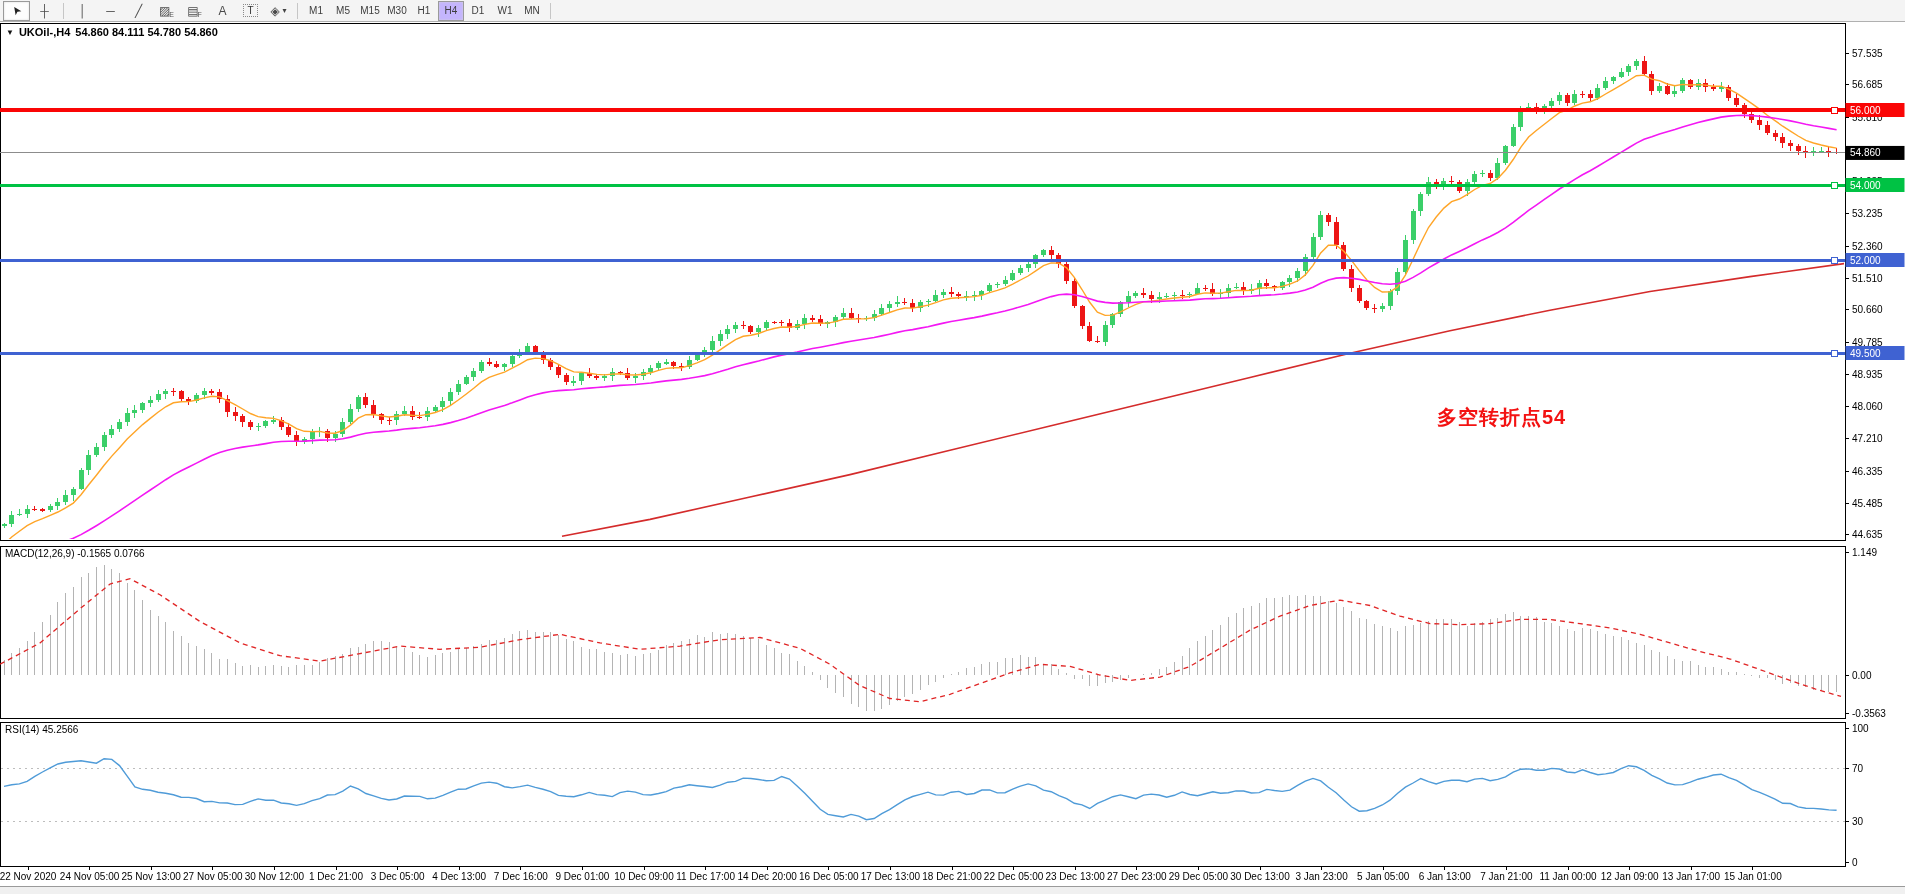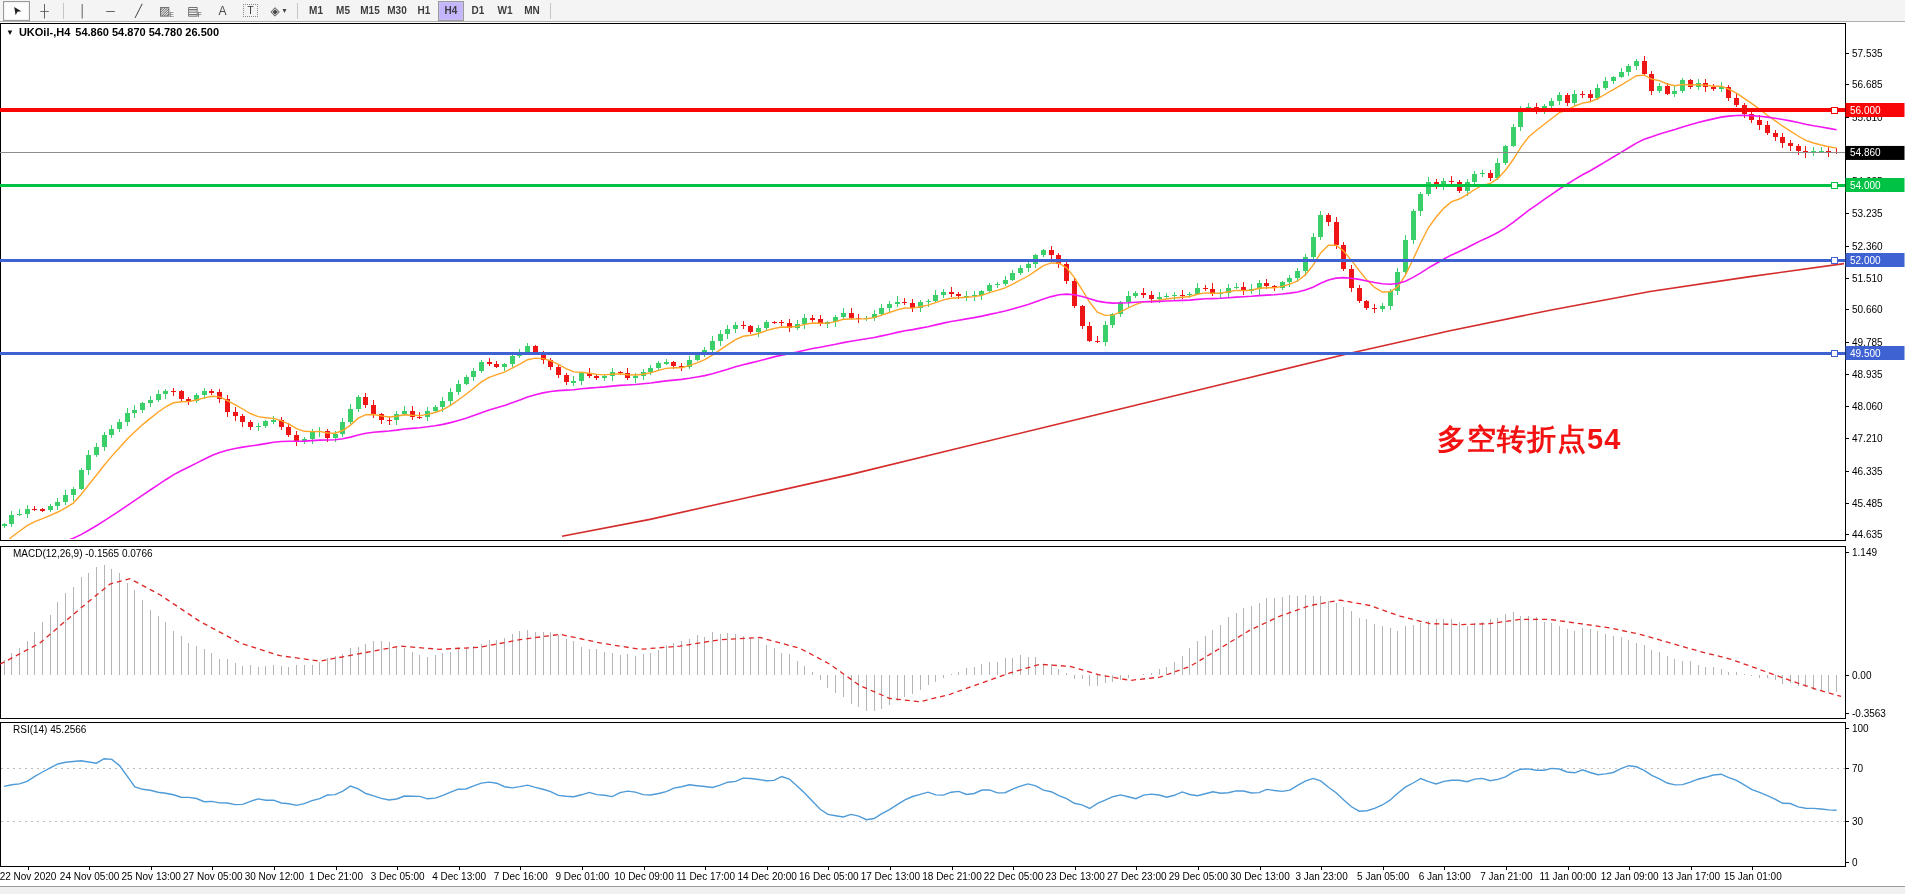--- a/index.html
+++ b/index.html
@@ -16,29 +16,29 @@
   .tbtn{
     height:18px;min-width:25px;display:flex;align-items:center;justify-content:center;
     font-size:12px;color:#4a4a4a;border:1px solid transparent;background:transparent;cursor:default;
   }
   .tbtn.sel{background:#fdfdfd;border:1px solid #9a9a9a;box-shadow:inset 0 0 2px #d7d7d7}
   .tbtn .rot{display:inline-block;transform:rotate(-125deg);font-size:11px;color:#222}
   .tbtn .sub{font-size:7px;color:#555;margin-top:7px;margin-left:-1px}
   .tbtn .boxedT{border:1px dotted #8a8a8a;padding:0 3px;font-size:10px;line-height:11px;color:#333}
   .tbtn .caret{font-size:8px;color:#444;margin-left:3px}
   .sep{width:1px;height:16px;background:#c6c6c6;margin:0 4px}
-  .tf{font-size:10px;font-weight:bold;color:#3d3d3d;min-width:24px}
+  .tf{font-size:10px;font-weight:normal;color:#3d3d3d;min-width:24px}
   .tf.sel{background:#c4b5fd;border:1px solid #9a9a9a}
   
   #sym{position:absolute;top:26px;left:6px;z-index:4;font-size:11px;font-weight:bold;color:#000;display:flex;align-items:center;gap:5px}
   #sym .tri{font-size:8px;color:#111}
-  #macdlbl,#rsilbl{position:absolute;left:13px;z-index:4;font-size:10px;color:#000}
+  #macdlbl,#rsilbl{position:absolute;left:5px;z-index:4;font-size:10px;color:#000}
   #macdlbl{top:548px}
   #rsilbl{top:724px}
-  #anno{position:absolute;left:1437px;top:420px;z-index:4;font-size:29px;font-weight:600;letter-spacing:1px;white-space:nowrap}
+  #anno{position:absolute;left:1437px;top:404px;z-index:4;font-size:20px;font-weight:600;letter-spacing:1px;white-space:nowrap}
   svg{position:absolute;top:0;left:0;z-index:1}
 </style>
 </head>
 <body>
 
 <div class="toolbar">
   <div class="tbtn sel">
       <span class="rot">➤</span>
     </div>
   <div class="tbtn">
@@ -1435,17 +1435,17 @@
       <line x1="1752.8" y1="866" x2="1752.8" y2="870" stroke="#000" shape-rendering="crispEdges"></line>
       <text x="1752.8" y="880" text-anchor="middle" font-size="10" fill="#000000">15 Jan 01:00</text>
     </g>
     <line x1="0" y1="886.5" x2="1905" y2="886.5" stroke="#9a9a9a" shape-rendering="crispEdges"></line>
     <rect x="0" y="887" width="1905" height="7" fill="#f0f0f0"></rect>
   </svg>
 
 <div id="sym">
   <span class="tri">▼</span>
   <span>UKOil-,H4</span>
-  <span>54.860 54.870 54.780 26.500</span>
+  <span>54.860 84.111 54.780 54.860</span>
 </div>
 <div id="macdlbl">MACD(12,26,9) -0.1565 0.0766</div>
 <div id="rsilbl">RSI(14) 45.2566</div>
 <div id="anno" style="color: rgb(243, 18, 18);">多空转折点54</div>
 
 </body></html>

